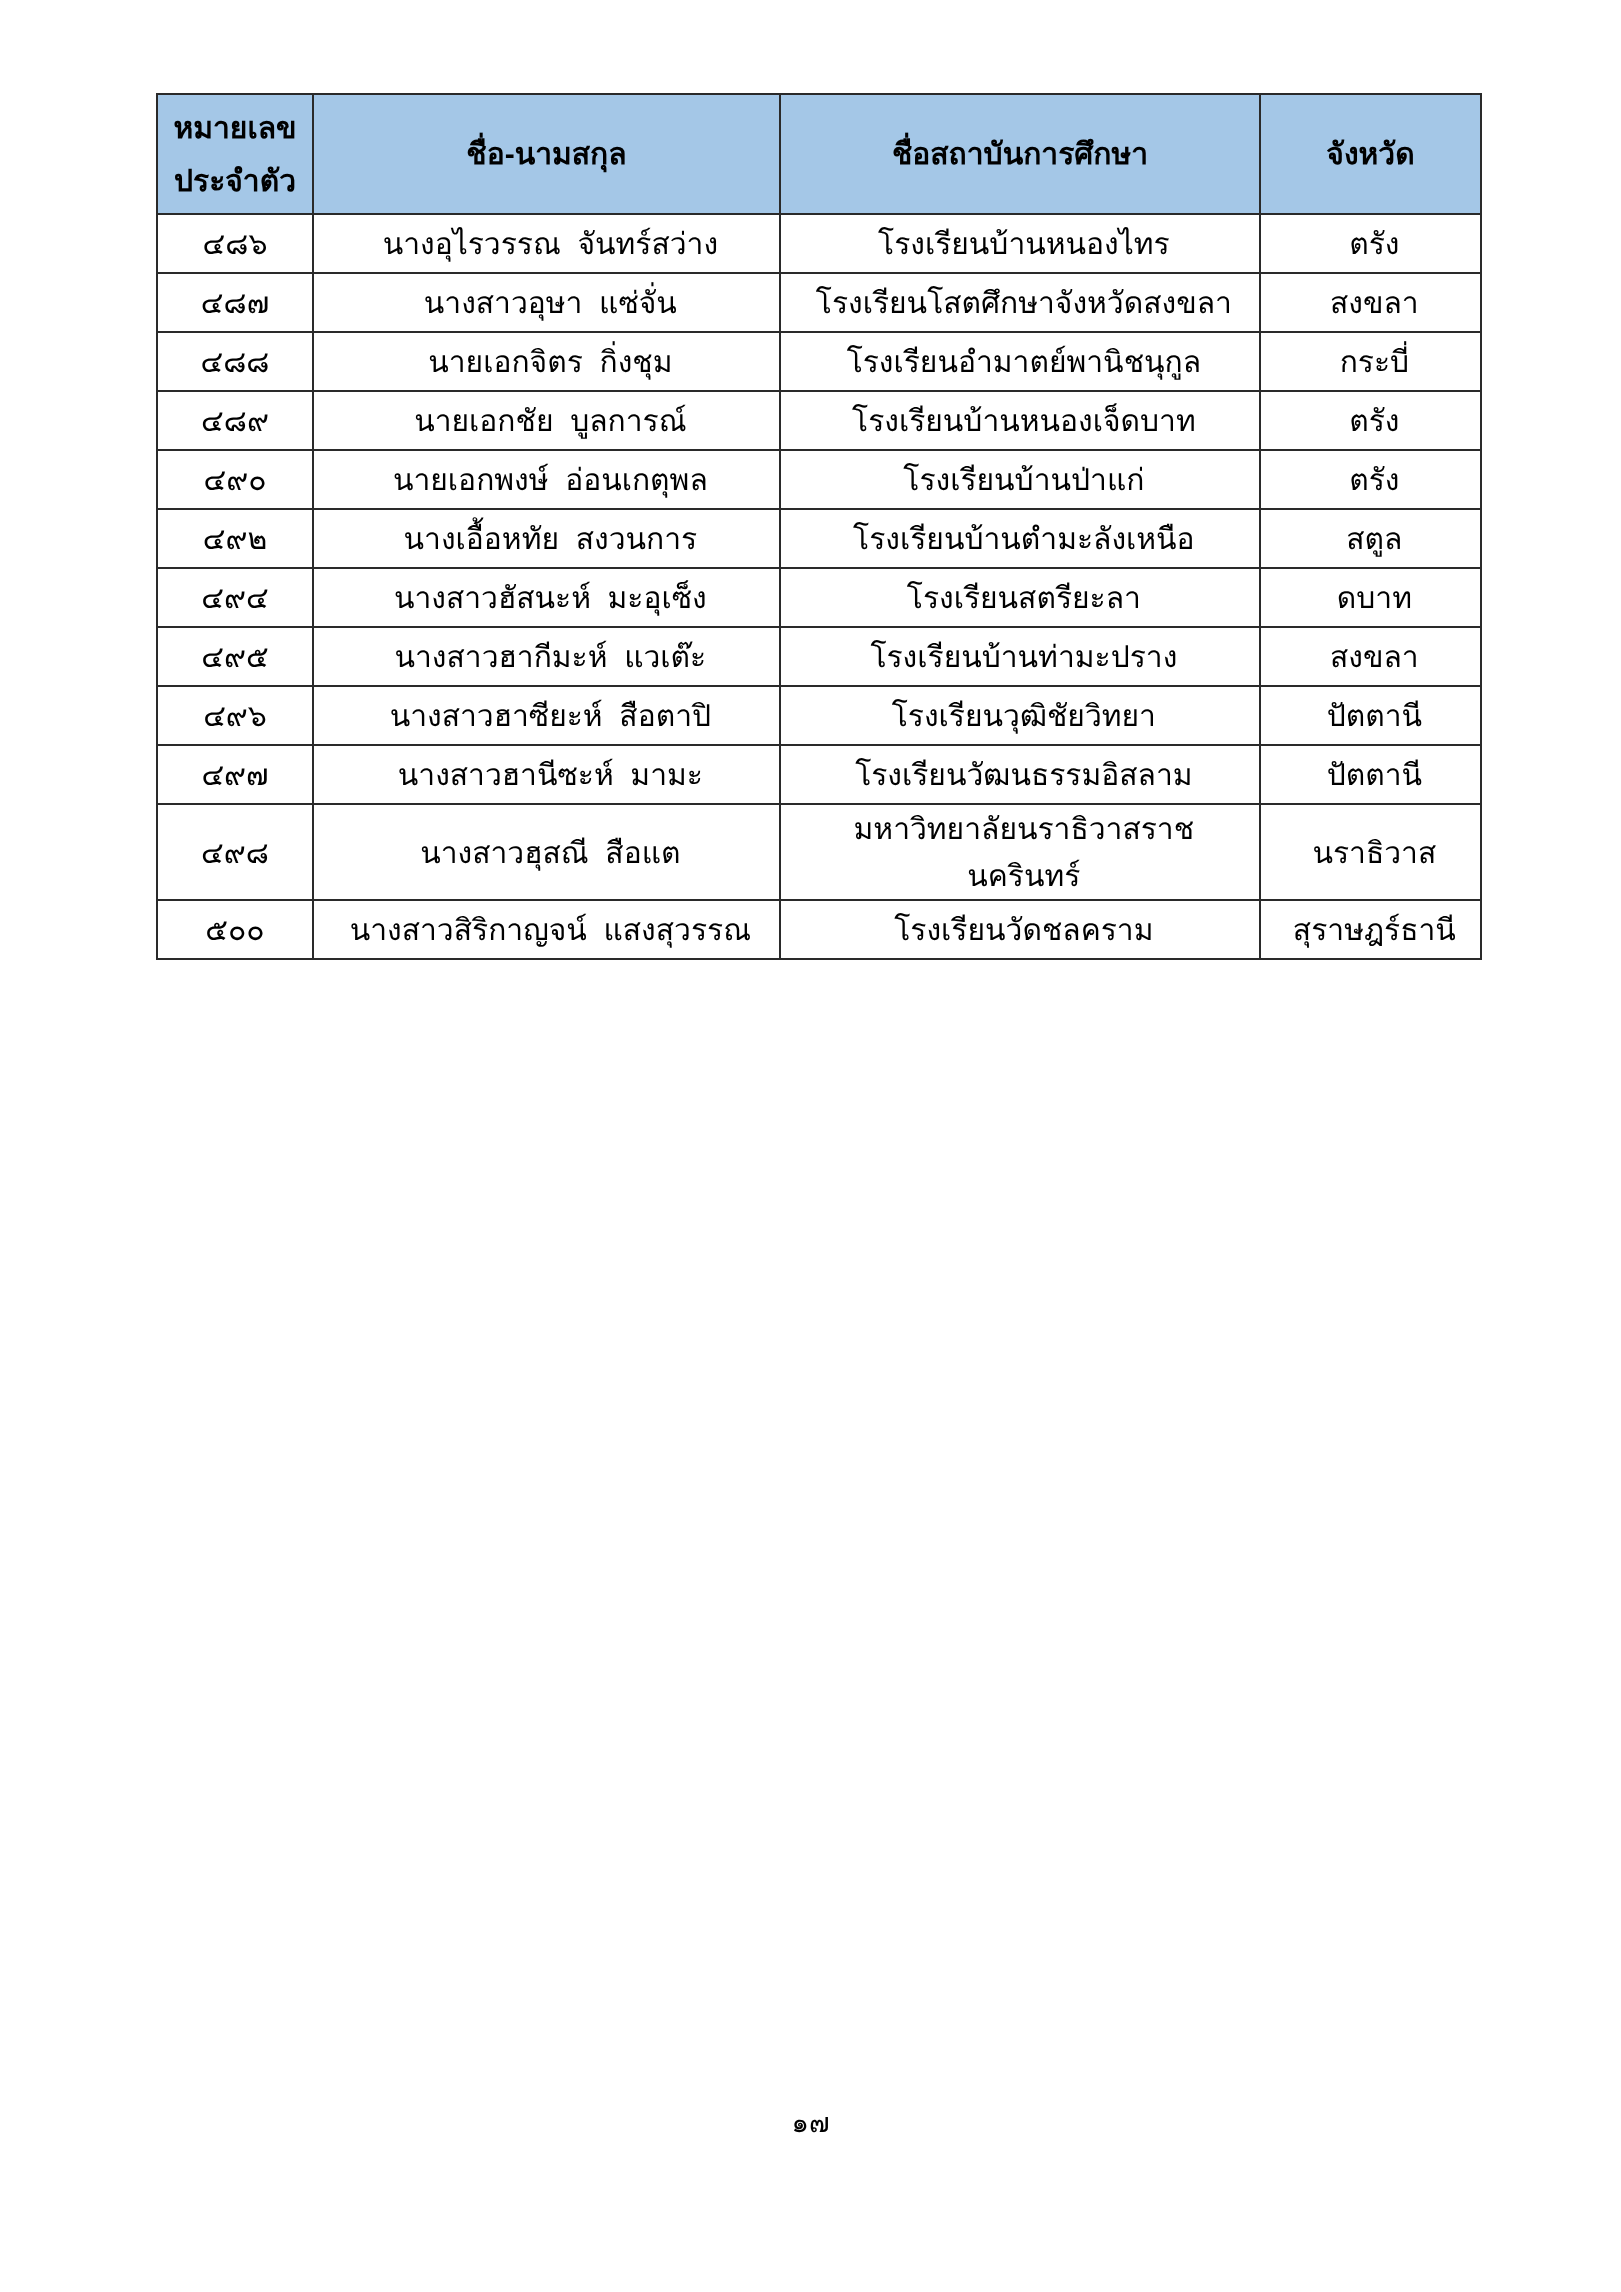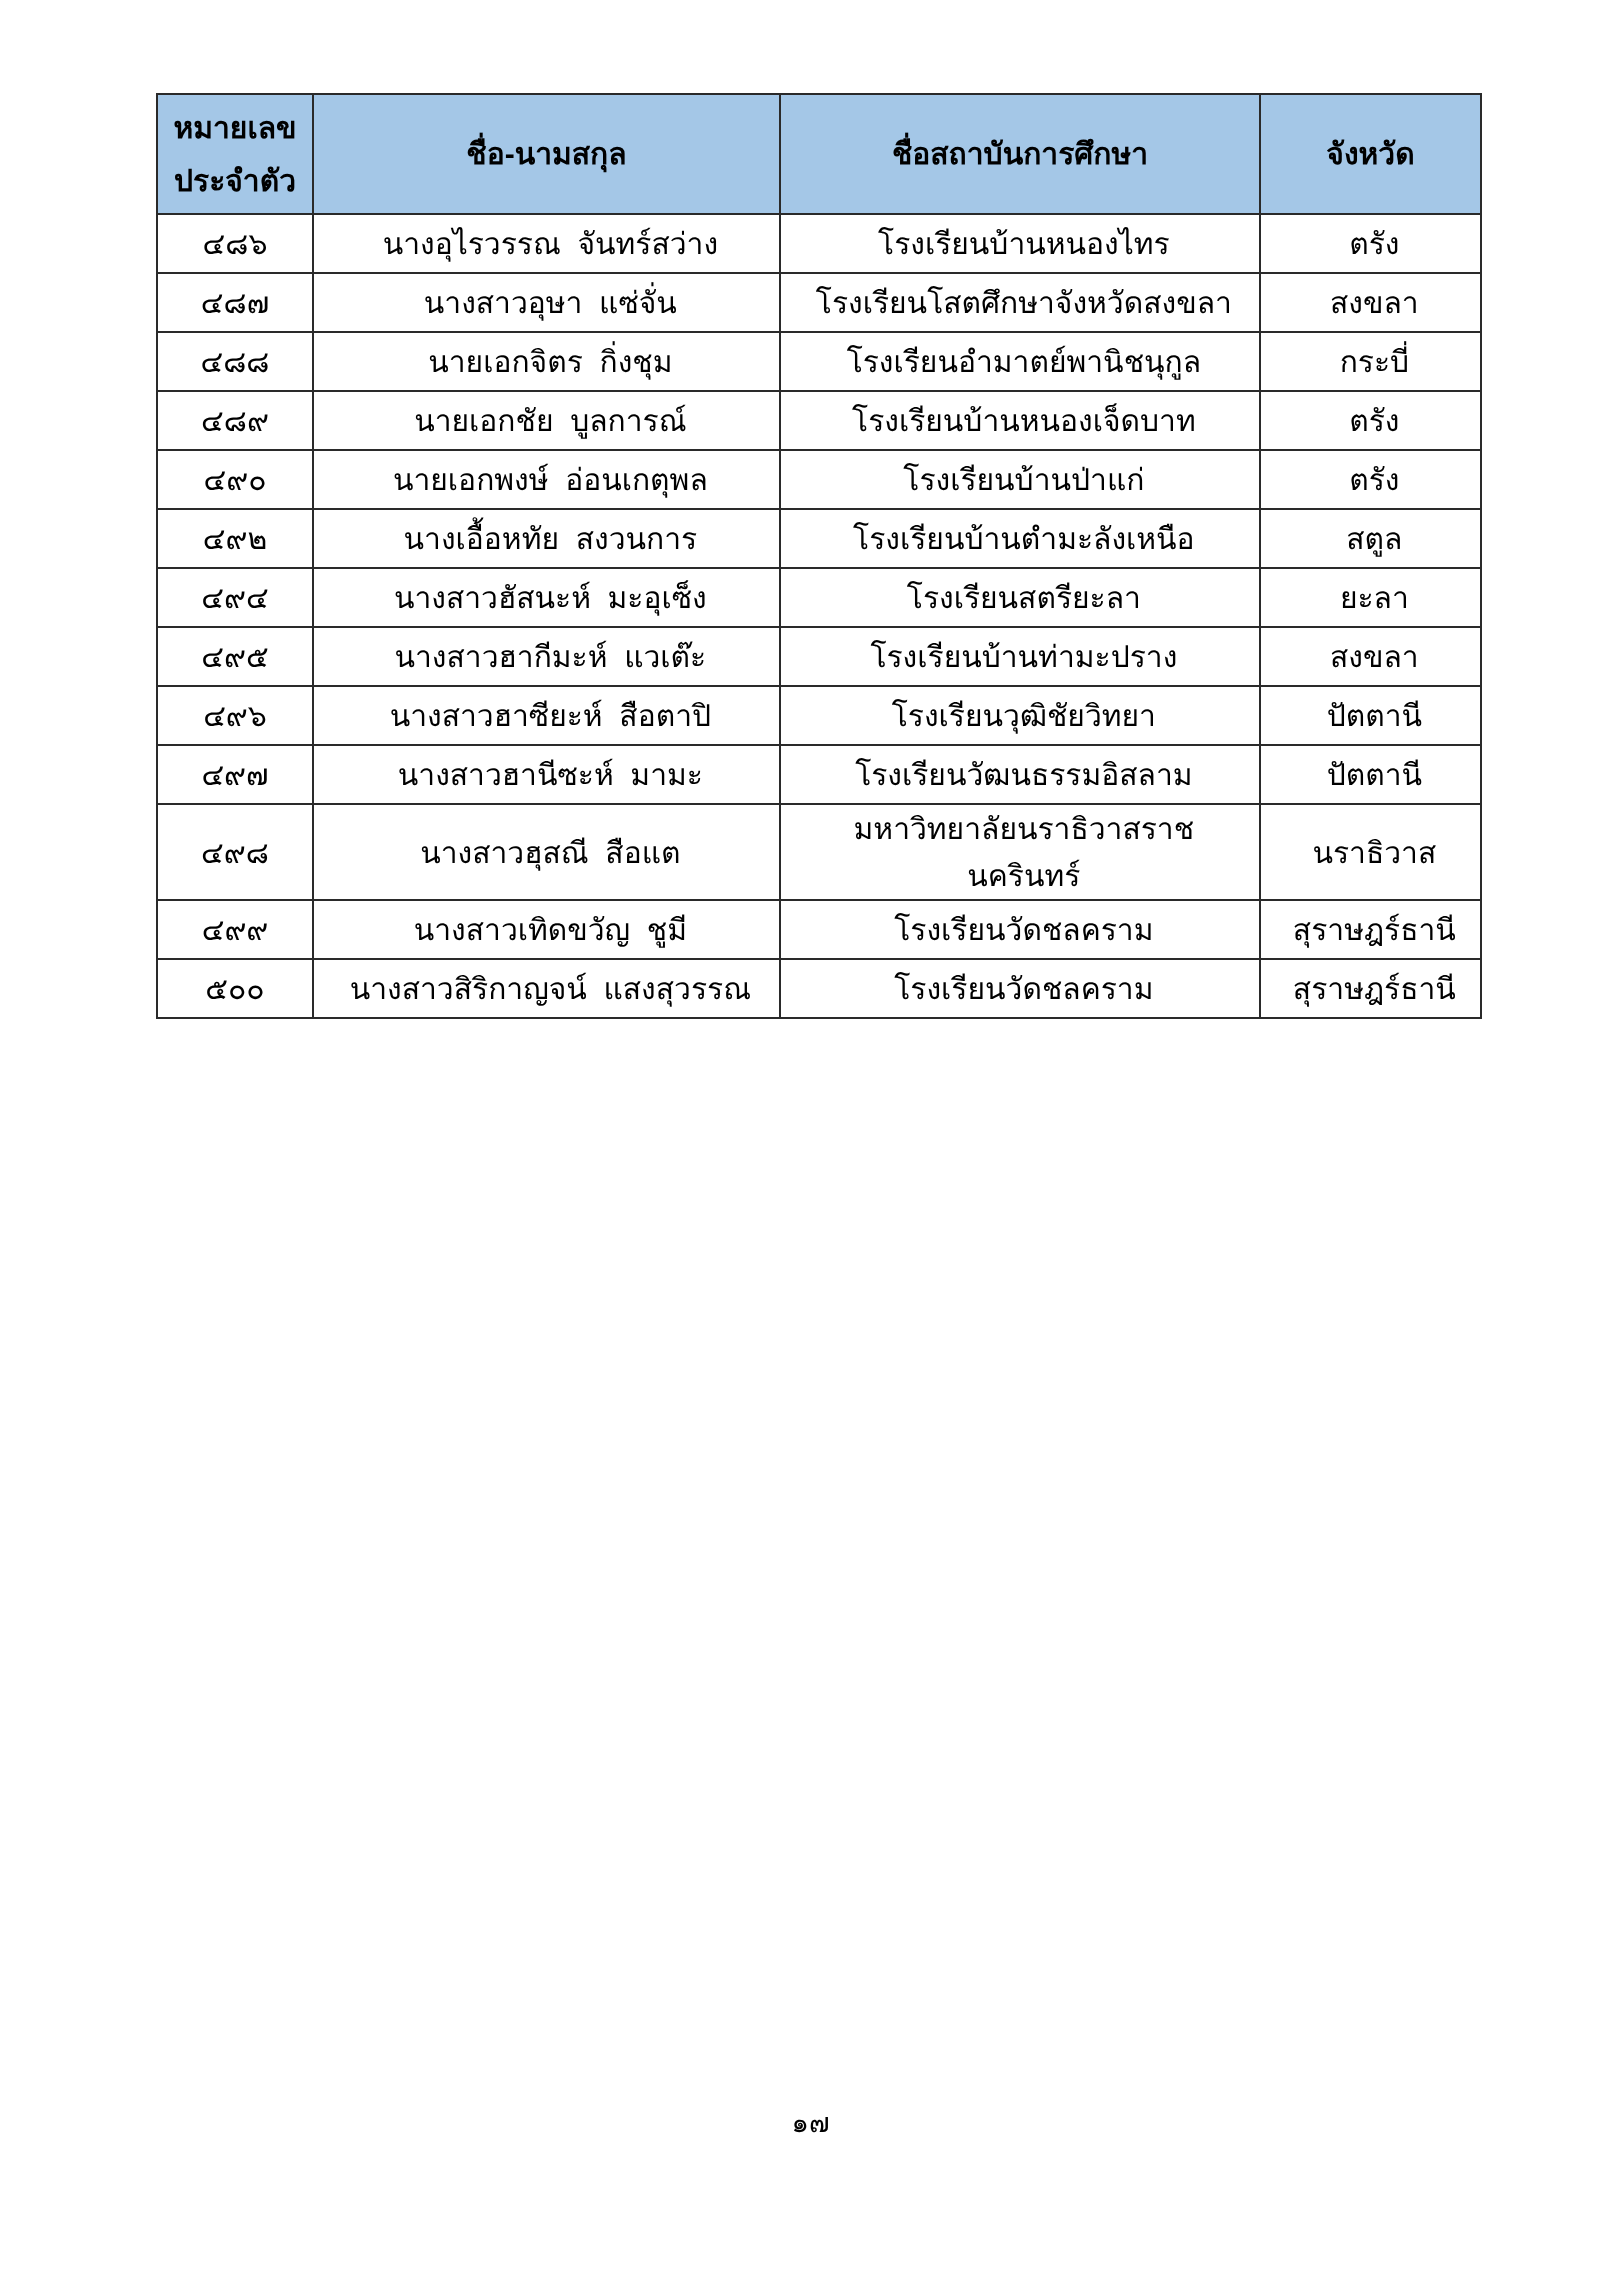--- a/index.html
+++ b/index.html
@@ -116,21 +116,21 @@
     <td class="cell-text">นางเอื้อหทัย  สงวนการ</td>
     <td class="cell-text">โรงเรียนบ้านตำมะลังเหนือ</td>
     <td class="cell-text">สตูล</td>
   </tr>
 
 
   <tr>
     <td class="cell-center">๔๙๔</td>
     <td class="cell-text">นางสาวฮัสนะห์  มะอุเซ็ง</td>
     <td class="cell-text">โรงเรียนสตรียะลา</td>
-    <td class="cell-text">ยะลา</td>
+    <td class="cell-text">ดบาท</td>
   </tr>
 
   <tr>
     <td class="cell-center">๔๙๕</td>
     <td class="cell-text">นางสาวฮากีมะห์  แวเต๊ะ</td>
     <td class="cell-text">โรงเรียนบ้านท่ามะปราง</td>
     <td class="cell-text">สงขลา</td>
   </tr>
 
   <tr>
@@ -147,26 +147,20 @@
     <td class="cell-text">ปัตตานี</td>
   </tr>
 
   <tr>
     <td class="cell-center">๔๙๘</td>
     <td class="cell-text">นางสาวฮุสณี  สือแต</td>
     <td class="cell-text">มหาวิทยาลัยนราธิวาสราชนครินทร์</td>
     <td class="cell-text">นราธิวาส</td>
   </tr>
 
-  <tr>
-    <td class="cell-center">๔๙๙</td>
-    <td class="cell-text">นางสาวเทิดขวัญ  ชูมี</td>
-    <td class="cell-text">โรงเรียนวัดชลคราม</td>
-    <td class="cell-text">สุราษฎร์ธานี</td>
-  </tr>
 
   <tr>
     <td class="cell-center">๕๐๐</td>
     <td class="cell-text">นางสาวสิริกาญจน์  แสงสุวรรณ</td>
     <td class="cell-text">โรงเรียนวัดชลคราม</td>
     <td class="cell-text">สุราษฎร์ธานี</td>
   </tr>
 </tbody>
   </table>
 

